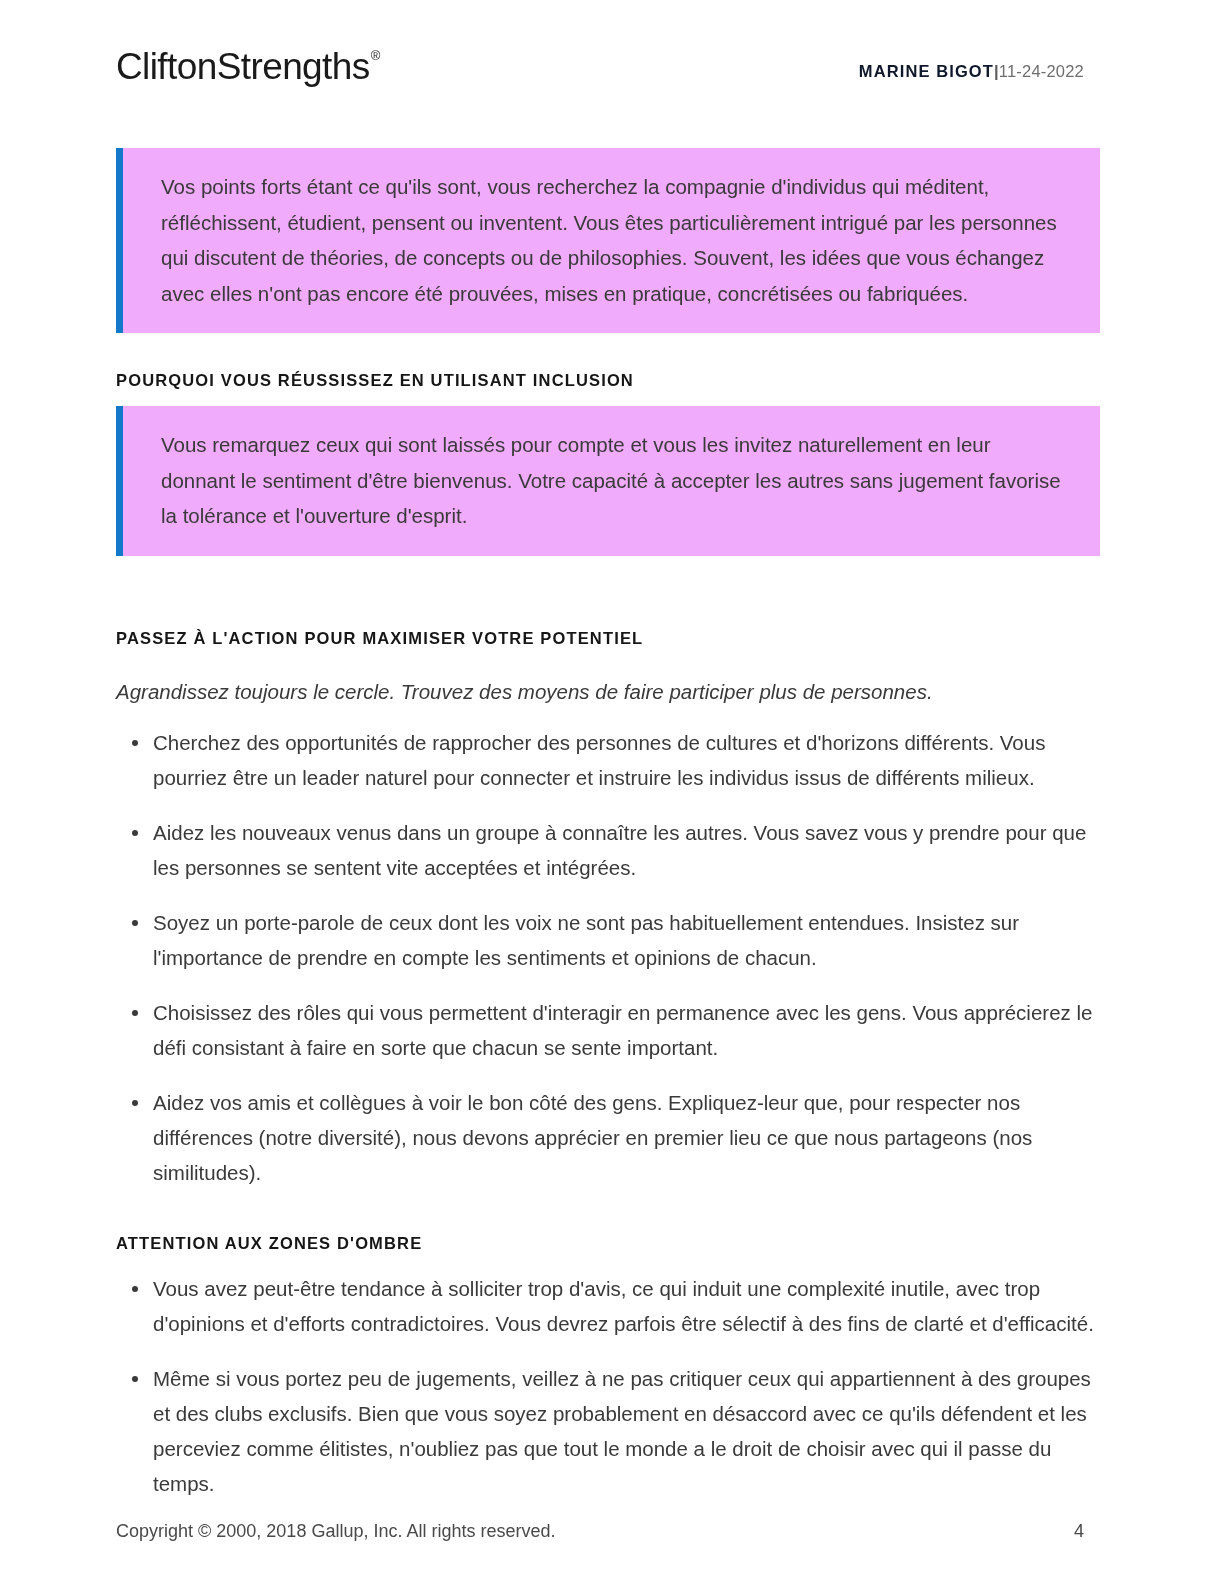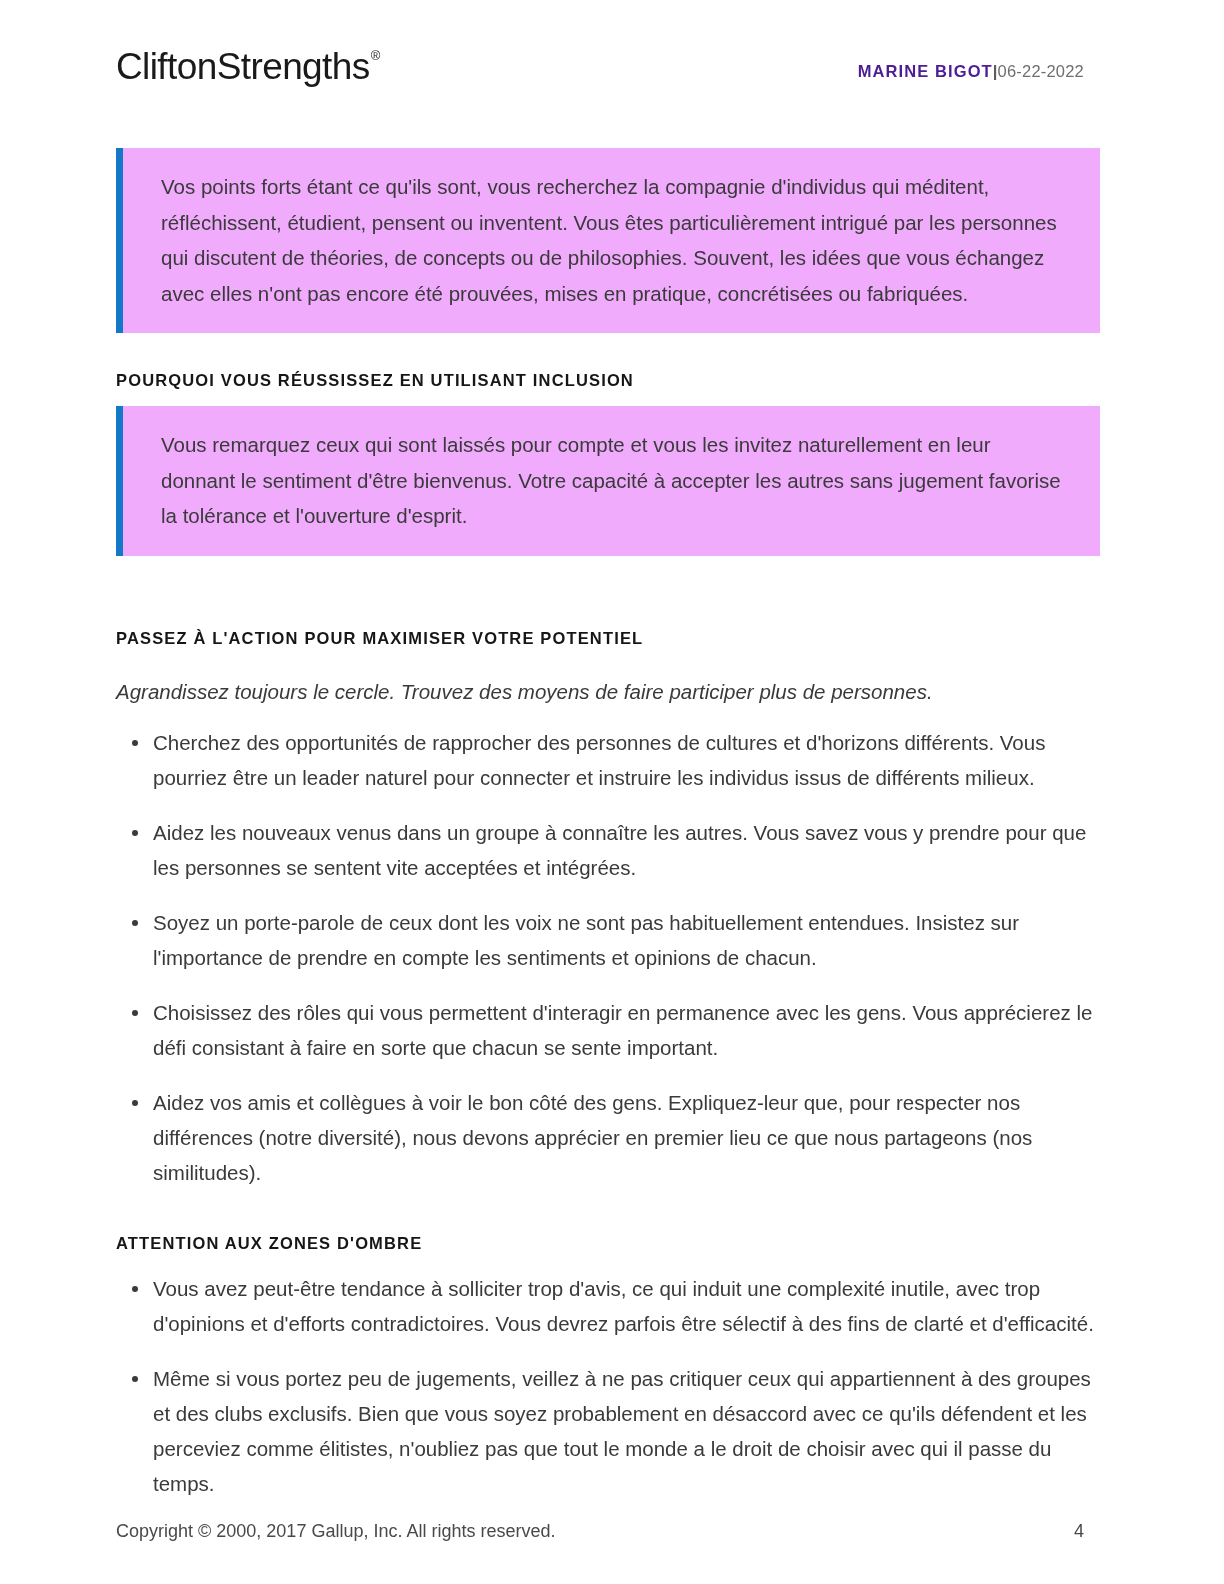--- a/index.html
+++ b/index.html
@@ -56,21 +56,21 @@
     font-size: 16.5px;
     color: #6e6e6e;
     letter-spacing: 0.2px;
     white-space: nowrap;
     position: relative;
     top: 22px;
   }
   .header-meta .name {
     font-weight: 700;
     letter-spacing: 1.1px;
-    color: #4c1d95;
+    color: #0f172a;
     margin-top: 8px;
   }
   .header-meta .sep {
     font-weight: 700;
     color: #5c5c5c;
   }
 
   
   .content {
     position: absolute;
@@ -155,21 +155,21 @@
     color: #494949;
   }
 </style>
 </head>
 <body>
 
 <div class="page">
 
   <div class="header">
     <div class="logo"><span>CliftonStrengths</span><span class="reg">®</span></div>
-    <div class="header-meta"><span class="name">MARINE BIGOT</span><span class="sep">|</span><span class="date">06-22-2022</span></div>
+    <div class="header-meta"><span class="name">MARINE BIGOT</span><span class="sep">|</span><span class="date">11-24-2022</span></div>
   </div>
 
   <div class="content">
 
     <div class="callout">
       <p>Vos points forts étant ce qu'ils sont, vous recherchez la compagnie d'individus qui méditent, réfléchissent, étudient, pensent ou inventent. Vous êtes particulièrement intrigué par les personnes qui discutent de théories, de concepts ou de philosophies. Souvent, les idées que vous échangez avec elles n'ont pas encore été prouvées, mises en pratique, concrétisées ou fabriquées.</p>
     </div>
 
     <div class="section-heading sh-1">POURQUOI VOUS RÉUSSISSEZ EN UTILISANT INCLUSION</div>
 
@@ -192,17 +192,17 @@
     <div class="section-heading sh-3">ATTENTION AUX ZONES D'OMBRE</div>
 
     <ul class="bullets">
       <li><span class="dot"></span><span>Vous avez peut-être tendance à solliciter trop d'avis, ce qui induit une complexité inutile, avec trop d'opinions et d'efforts contradictoires. Vous devrez parfois être sélectif à des fins de clarté et d'efficacité.</span></li>
       <li><span class="dot"></span><span>Même si vous portez peu de jugements, veillez à ne pas critiquer ceux qui appartiennent à des groupes et des clubs exclusifs. Bien que vous soyez probablement en désaccord avec ce qu'ils défendent et les perceviez comme élitistes, n'oubliez pas que tout le monde a le droit de choisir avec qui il passe du temps.</span></li>
     </ul>
 
   </div>
 
   <div class="footer">
-    <div>Copyright © 2000, 2017 Gallup, Inc. All rights reserved.</div>
+    <div>Copyright © 2000, 2018 Gallup, Inc. All rights reserved.</div>
     <div class="page-num">4</div>
   </div>
 
 </div>
 
 </body></html>

